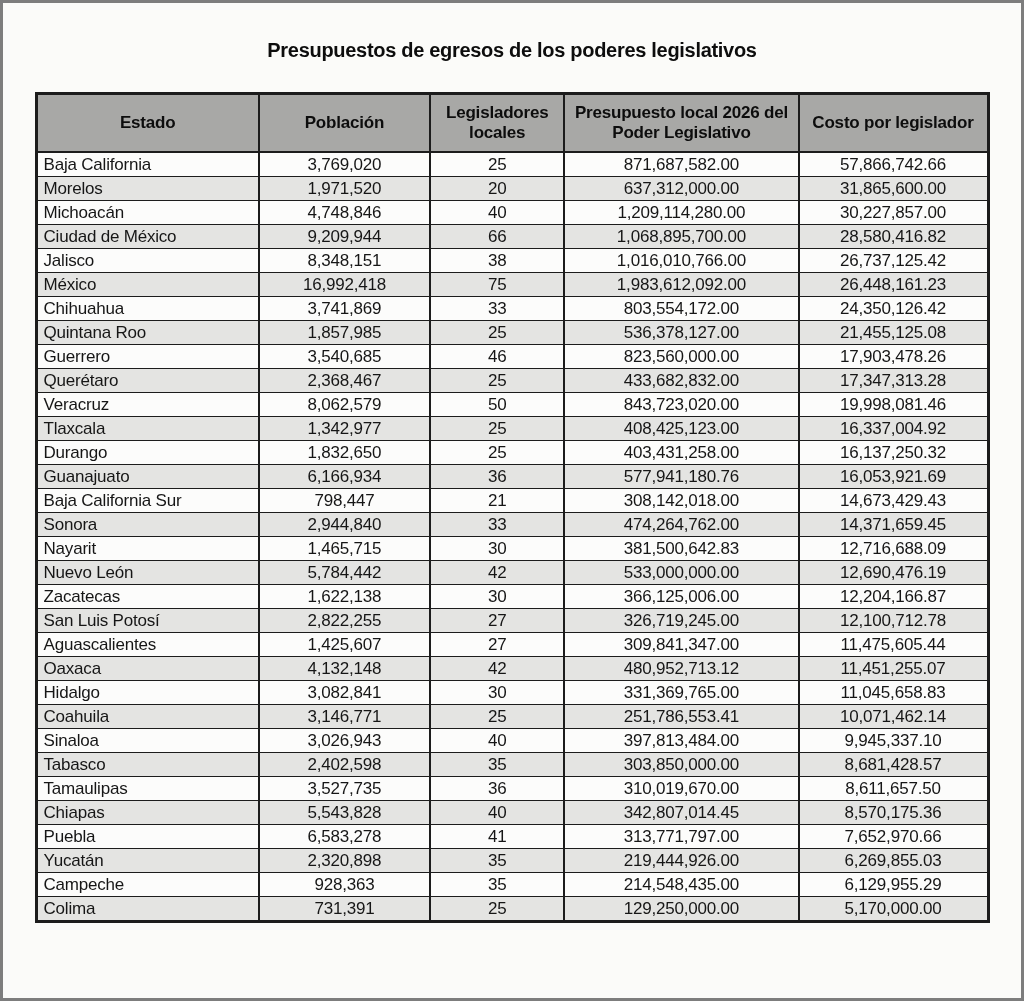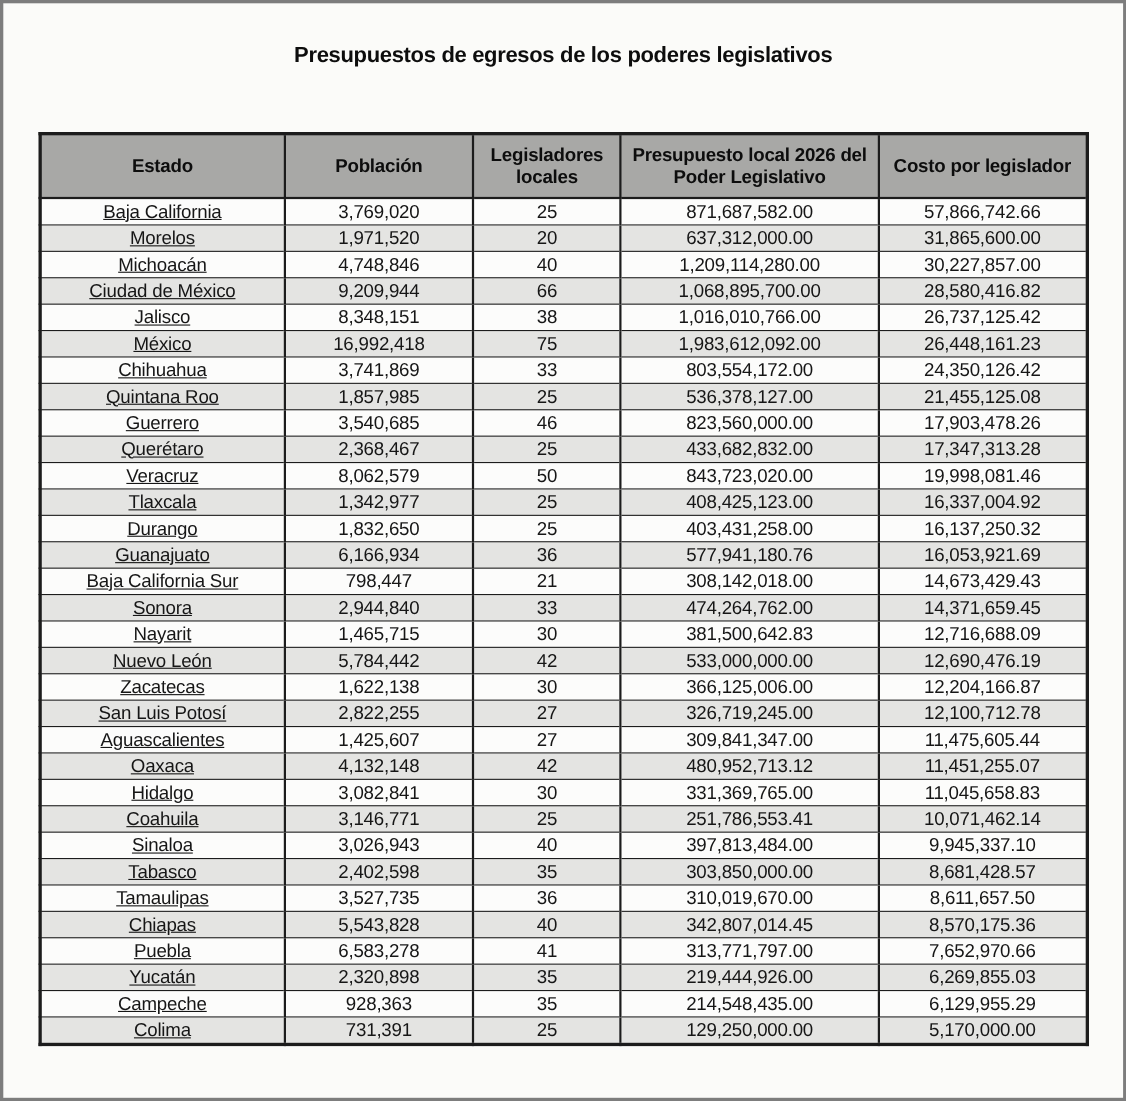--- a/index.html
+++ b/index.html
@@ -27,21 +27,21 @@
   .page-title{
     margin:36px 0 0 0;
     text-align:center;
     font-size:20px;
     font-weight:bold;
     letter-spacing:-0.3px;
     color:#0d0d0d;
   }
   table.budget{
     width:955px;
-    margin:58px auto 0 auto;
+    margin:30px auto 0 auto;
     border-collapse:collapse;
     table-layout:fixed;
     border:3px solid var(--line);
     background:var(--row-odd);
   }
   table.budget th{
     background:var(--header-bg);
     border:2px solid var(--line);
     font-size:17px;
     font-weight:bold;
@@ -61,22 +61,21 @@
     color:var(--text);
     text-align:center;
     vertical-align:middle;
     height:23px;
     padding:0 6px;
     letter-spacing:-0.2px;
     white-space:nowrap;
     overflow:hidden;
   }
   table.budget td.left{
-    text-align:center;
-    text-decoration:underline;
+    text-align:left;
   }
   table.budget tbody tr:nth-child(even) td{
     background:var(--row-even);
   }
   table.budget tbody tr:nth-child(odd) td{
     background:var(--row-odd);
   }
   col.c-estado{width:23.4%;}
   col.c-poblacion{width:18.0%;}
   col.c-legisladores{width:14.1%;}

